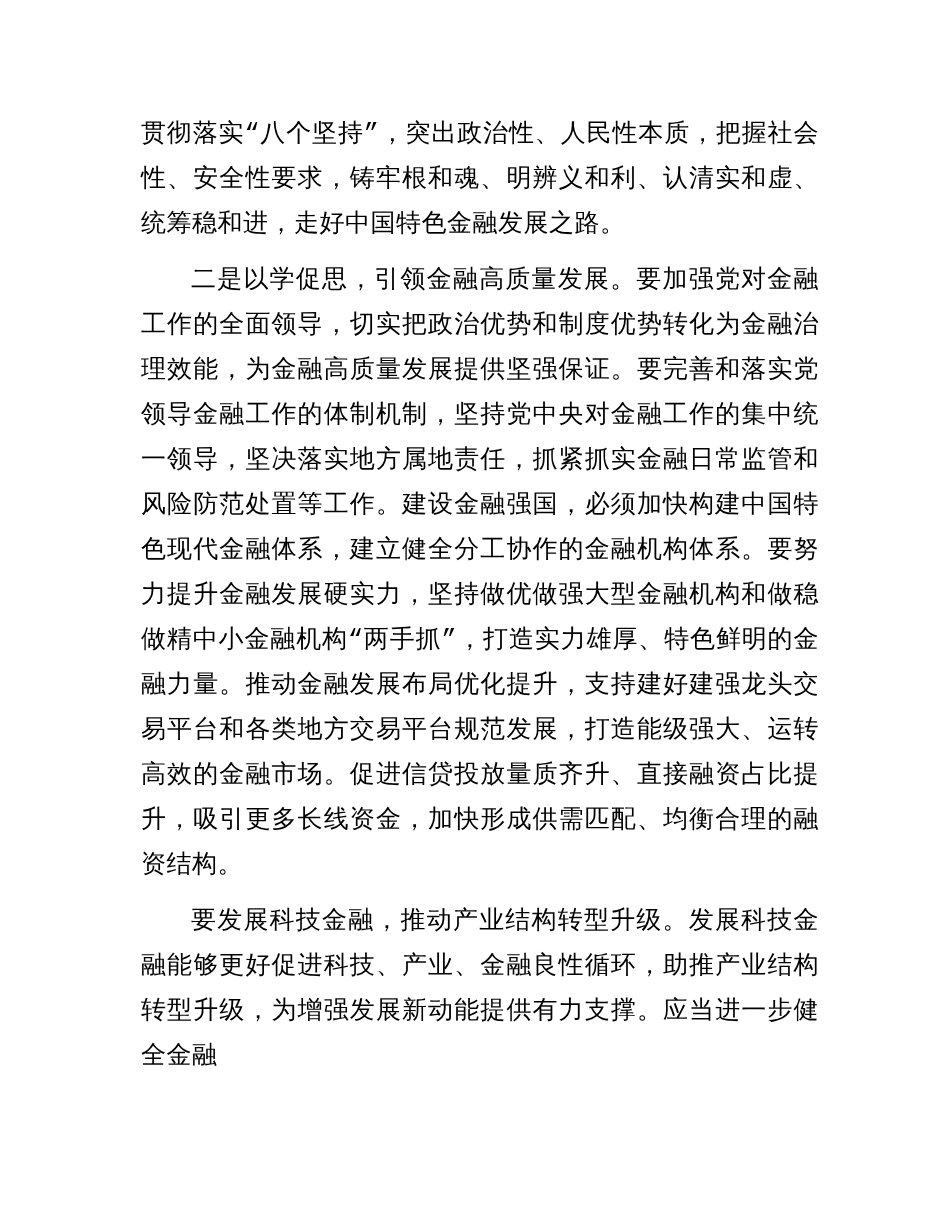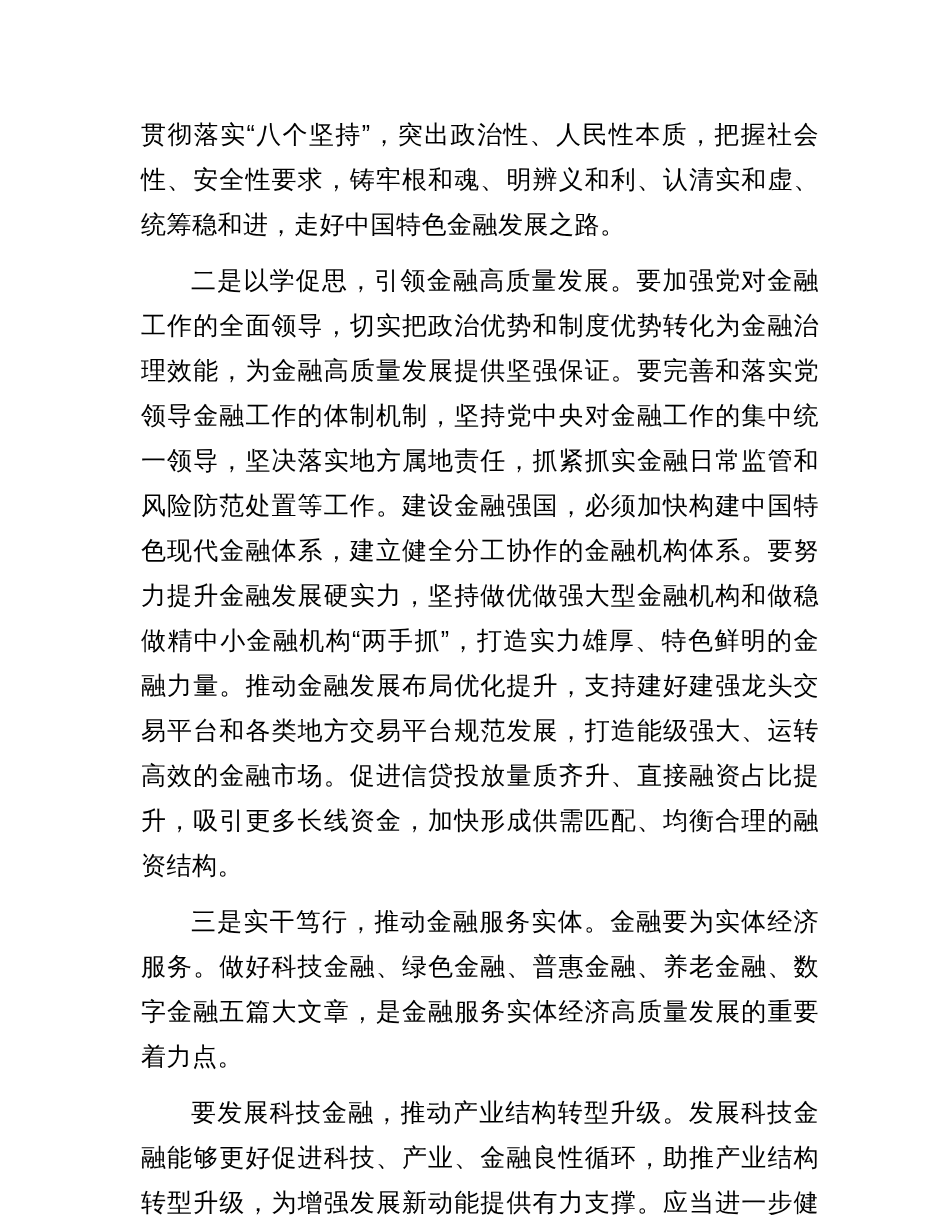--- a/index.html
+++ b/index.html
@@ -6,21 +6,21 @@
     margin: 0;
     padding: 0;
     background: #ffffff;
   }
   .page {
     position: relative;
     width: 950px;
     height: 1230px;
     background: #ffffff;
     overflow: hidden;
-    font-family: Liberation Sans, sans-serif;
+    font-family: Liberation Mono, monospace;
   }
   .doc-body {
     position: absolute;
     left: 141px;
     top: 112px;
     width: 678px;
     color: #000000;
   }
   .para {
     margin: 0 0 11px 0;
@@ -37,16 +37,15 @@
     text-indent: 2em;
   }
 </style>
 </head>
 <body>
 
 <div class="page">
   <div class="doc-body">
     <p class="para">贯彻落实“八个坚持”，突出政治性、人民性本质，把握社会性、安全性要求，铸牢根和魂、明辨义和利、认清实和虚、统筹稳和进，走好中国特色金融发展之路。</p>
     <p class="para indent">二是以学促思，引领金融高质量发展。要加强党对金融工作的全面领导，切实把政治优势和制度优势转化为金融治理效能，为金融高质量发展提供坚强保证。要完善和落实党领导金融工作的体制机制，坚持党中央对金融工作的集中统一领导，坚决落实地方属地责任，抓紧抓实金融日常监管和风险防范处置等工作。建设金融强国，必须加快构建中国特色现代金融体系，建立健全分工协作的金融机构体系。要努力提升金融发展硬实力，坚持做优做强大型金融机构和做稳做精中小金融机构“两手抓”，打造实力雄厚、特色鲜明的金融力量。推动金融发展布局优化提升，支持建好建强龙头交易平台和各类地方交易平台规范发展，打造能级强大、运转高效的金融市场。促进信贷投放量质齐升、直接融资占比提升，吸引更多长线资金，加快形成供需匹配、均衡合理的融资结构。</p>
-    <p class="para indent">三是实干笃行，推动金融服务实体。金融要为实体经济服务。做好科技金融、绿色金融、普惠金融、养老金融、数字金融五篇大文章，是金融服务实体经济高质量发展的重要着力点。</p>
     <p class="para indent">要发展科技金融，推动产业结构转型升级。发展科技金融能够更好促进科技、产业、金融良性循环，助推产业结构转型升级，为增强发展新动能提供有力支撑。应当进一步健全金融</p>
   </div>
 </div>
 
 </body></html>

